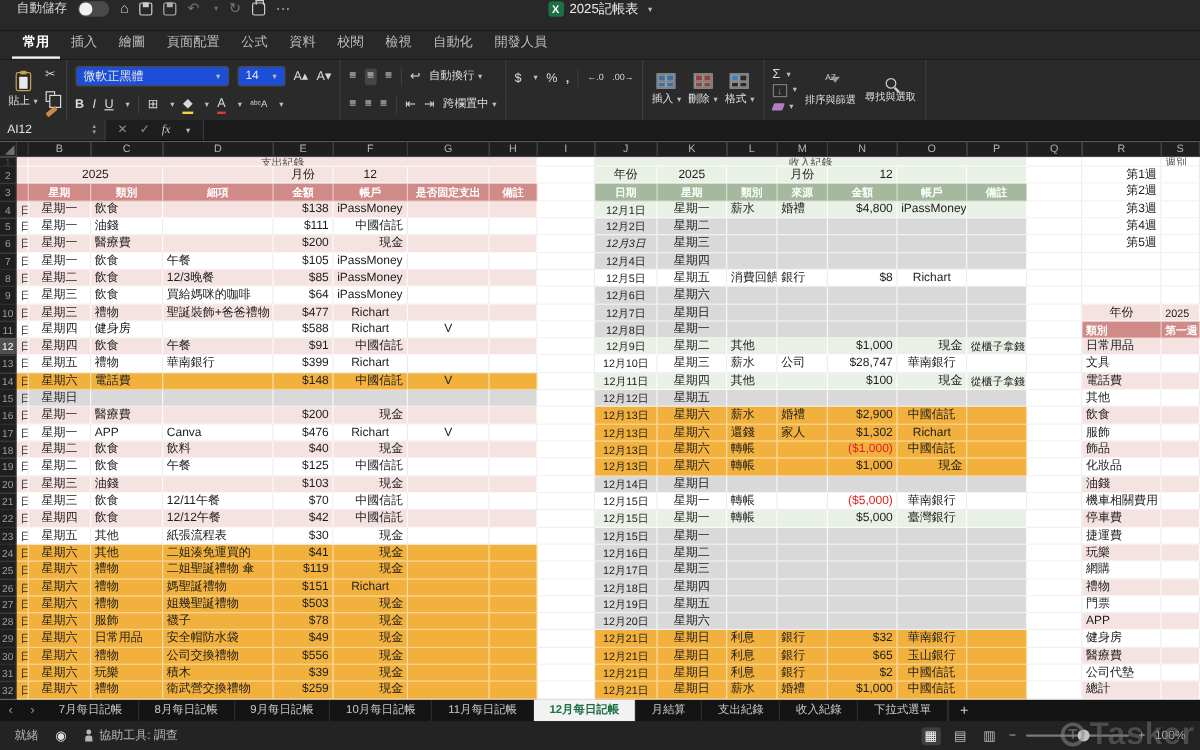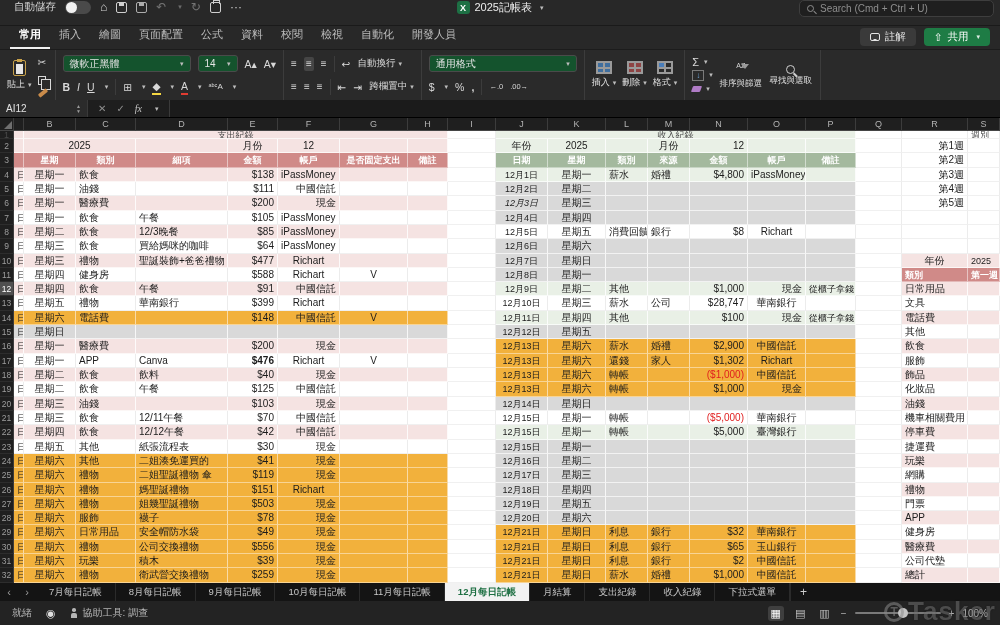--- a/index.html
+++ b/index.html
@@ -39,21 +39,21 @@
 .rrow{display:flex;align-items:center;gap:7px;height:19px}
 .mi{font-size:10.5px;color:#d8d8d8;line-height:14px}
 .bigbtn{display:flex;flex-direction:column;align-items:center;justify-content:center;gap:2px;font-size:9px;color:#e0e0e0;text-align:center}
 .blabel2{width:44px;line-height:9.5px;font-size:8.5px}
 .clipboard-icon{width:13px;height:16px;border:1.4px solid #c9a24a;border-radius:2px;position:relative;background:#2a2a2a}
 .clipboard-icon:before{content:"";position:absolute;top:-2px;left:3px;width:5px;height:3px;background:#c9a24a}
 .clipboard-icon:after{content:"";position:absolute;top:3px;left:2px;width:7px;height:10px;background:#e8e8e8}
 .copy-icon{display:inline-block;width:8px;height:9px;border:1.2px solid #d8d8d8;position:relative}
 .copy-icon:after{content:"";position:absolute;left:2px;top:2px;width:8px;height:9px;border:1.2px solid #d8d8d8;background:#2a2a2a}
 .brush-icon{display:inline-block;width:10px;height:4px;background:#c98b4a;transform:rotate(-40deg);border-radius:1px}
-.field{background:#14532d;border:1px solid #4a4a4a;border-radius:3px;height:17px;display:flex;align-items:center;justify-content:space-between;padding:0 6px;font-size:10px;color:#e6e6e6}
+.field{background:#1d4ed8;border:1px solid #4a4a4a;border-radius:3px;height:17px;display:flex;align-items:center;justify-content:space-between;padding:0 6px;font-size:10px;color:#e6e6e6}
 .fname{width:128px}.fsize{width:40px}.nfmt{width:148px}
 .uline{border-bottom:2px solid #f5d742;padding-bottom:0px}
 .rline{border-bottom:2px solid #e03c31;padding-bottom:0px}
 .vbar{width:1px;background:#3c3c3c;height:16px}
 .minigrid{width:16px;height:13px;border:1px solid #9a9a9a;display:grid;grid-template-columns:1fr 1fr;grid-template-rows:1fr 1fr}
 .minigrid i{border:.5px solid #9a9a9a}
 .mg-red i:nth-child(1){background:#c0392b}.mg-red i:nth-child(4){background:#c0392b}
 .mg-blue i:nth-child(1),.mg-blue i:nth-child(2){background:#4a7ebb}
 .mg-style i:nth-child(2),.mg-style i:nth-child(3){background:#4a7ebb}
 .mg-ins i{background:#3f6e9e}.mg-del i{background:#8e4444}.mg-fmt i:nth-child(1){background:#4a7ebb}
@@ -132,52 +132,35 @@
     <span class="chev dim">▾</span>
     <span class="tb-icon dim">↻</span>
     <span class="icon-box print"></span>
     <span class="tb-icon">···</span>
   </div>
   <div class="tb-center">
     <span class="xl-logo">X</span>
     <span class="doc-title">2025記帳表</span>
     <span class="chev">▾</span>
   </div>
-  <div class="tb-right">
-    <div class="searchbox">
-      <span class="mag"></span>
-      <span>Search (Cmd + Ctrl + U)</span>
-    </div>
-  </div>
 </div>
 
 <div class="tabrow">
   <div id="ribbon-tabs" style="display:flex">
       <div class="rtab active">常用</div>
       <div class="rtab">插入</div>
       <div class="rtab">繪圖</div>
       <div class="rtab">頁面配置</div>
       <div class="rtab">公式</div>
       <div class="rtab">資料</div>
       <div class="rtab">校閱</div>
       <div class="rtab">檢視</div>
       <div class="rtab">自動化</div>
       <div class="rtab">開發人員</div>
     </div>
-  <div class="tabrow-right">
-    <div class="pillbtn">
-      <span class="bubble"></span>
-      <span>註解</span>
-    </div>
-    <div class="pillbtn green">
-      <span>⇧</span>
-      <span>共用</span>
-      <span class="chev" style="color:#dfeee4">▾</span>
-    </div>
-  </div>
 </div>
 
 <div class="ribbon">
   <div class="rgroup">
     <div class="bigbtn">
       <span class="clipboard-icon"></span>
       <span><span>貼上</span><span class="chev">▾</span></span>
     </div>
     <div class="rcol">
       <span class="mi">✂</span>
@@ -230,26 +213,20 @@
       <span class="mi alignic">≡</span>
       <span class="mi alignic">≡</span>
       <span class="vbar"></span>
       <span class="mi">⇤</span>
       <span class="mi">⇥</span>
       <span style="font-size:9.5px"><span>跨欄置中</span><span class="chev">▾</span></span>
     </div>
   </div>
 
   <div class="rgroup rcol">
-    <div class="rrow">
-      <div class="field nfmt">
-          <span>通用格式</span>
-          <span class="chev">▾</span>
-        </div>
-    </div>
     <div class="rrow">
       <span class="mi">$</span>
         <span class="chev">▾</span>
       <span class="mi">%</span>
       <span class="mi" style="font-weight:bold">,</span>
       <span class="vbar"></span>
       <span class="mi" style="font-size:7.5px">←.0</span>
       <span class="mi" style="font-size:7.5px">.00→</span>
     </div>
   </div>
@@ -690,21 +667,21 @@
       <div class="gc " style="width: 46px;"></div>
       <div class="gc bg-pink al" style="width: 66px;">飲食</div>
       <div class="gc bg-pink al smalltxt" style="width: 32px;"></div>
     </div>
     <div class="grow">
       <div class="gc rnum" style="width: 14px;">17</div>
       <div class="gc  smalltxt" style="width: 10px;">日</div>
       <div class="gc  ac" style="width: 52px;">星期一</div>
       <div class="gc  al" style="width: 60px;">APP</div>
       <div class="gc  al" style="width: 92px;">Canva</div>
-      <div class="gc  ar" style="width: 50px; font-weight: bold;">$476</div>
+      <div class="gc  ar" style="width: 50px;">$476</div>
       <div class="gc  ac" style="width: 62px;">Richart</div>
       <div class="gc  ac" style="width: 68px;">V</div>
       <div class="gc  al" style="width: 40px;"></div>
       <div class="gc " style="width: 48px;"></div>
       <div class="gc bg-orange ac smalltxt" style="width: 52px;">12月13日</div>
       <div class="gc bg-orange ac" style="width: 58px;">星期六</div>
       <div class="gc bg-orange al" style="width: 42px;">還錢</div>
       <div class="gc bg-orange al" style="width: 42px;">家人</div>
       <div class="gc bg-orange ar" style="width: 58px;">$1,302</div>
       <div class="gc bg-orange ac" style="width: 58px;">Richart</div>

